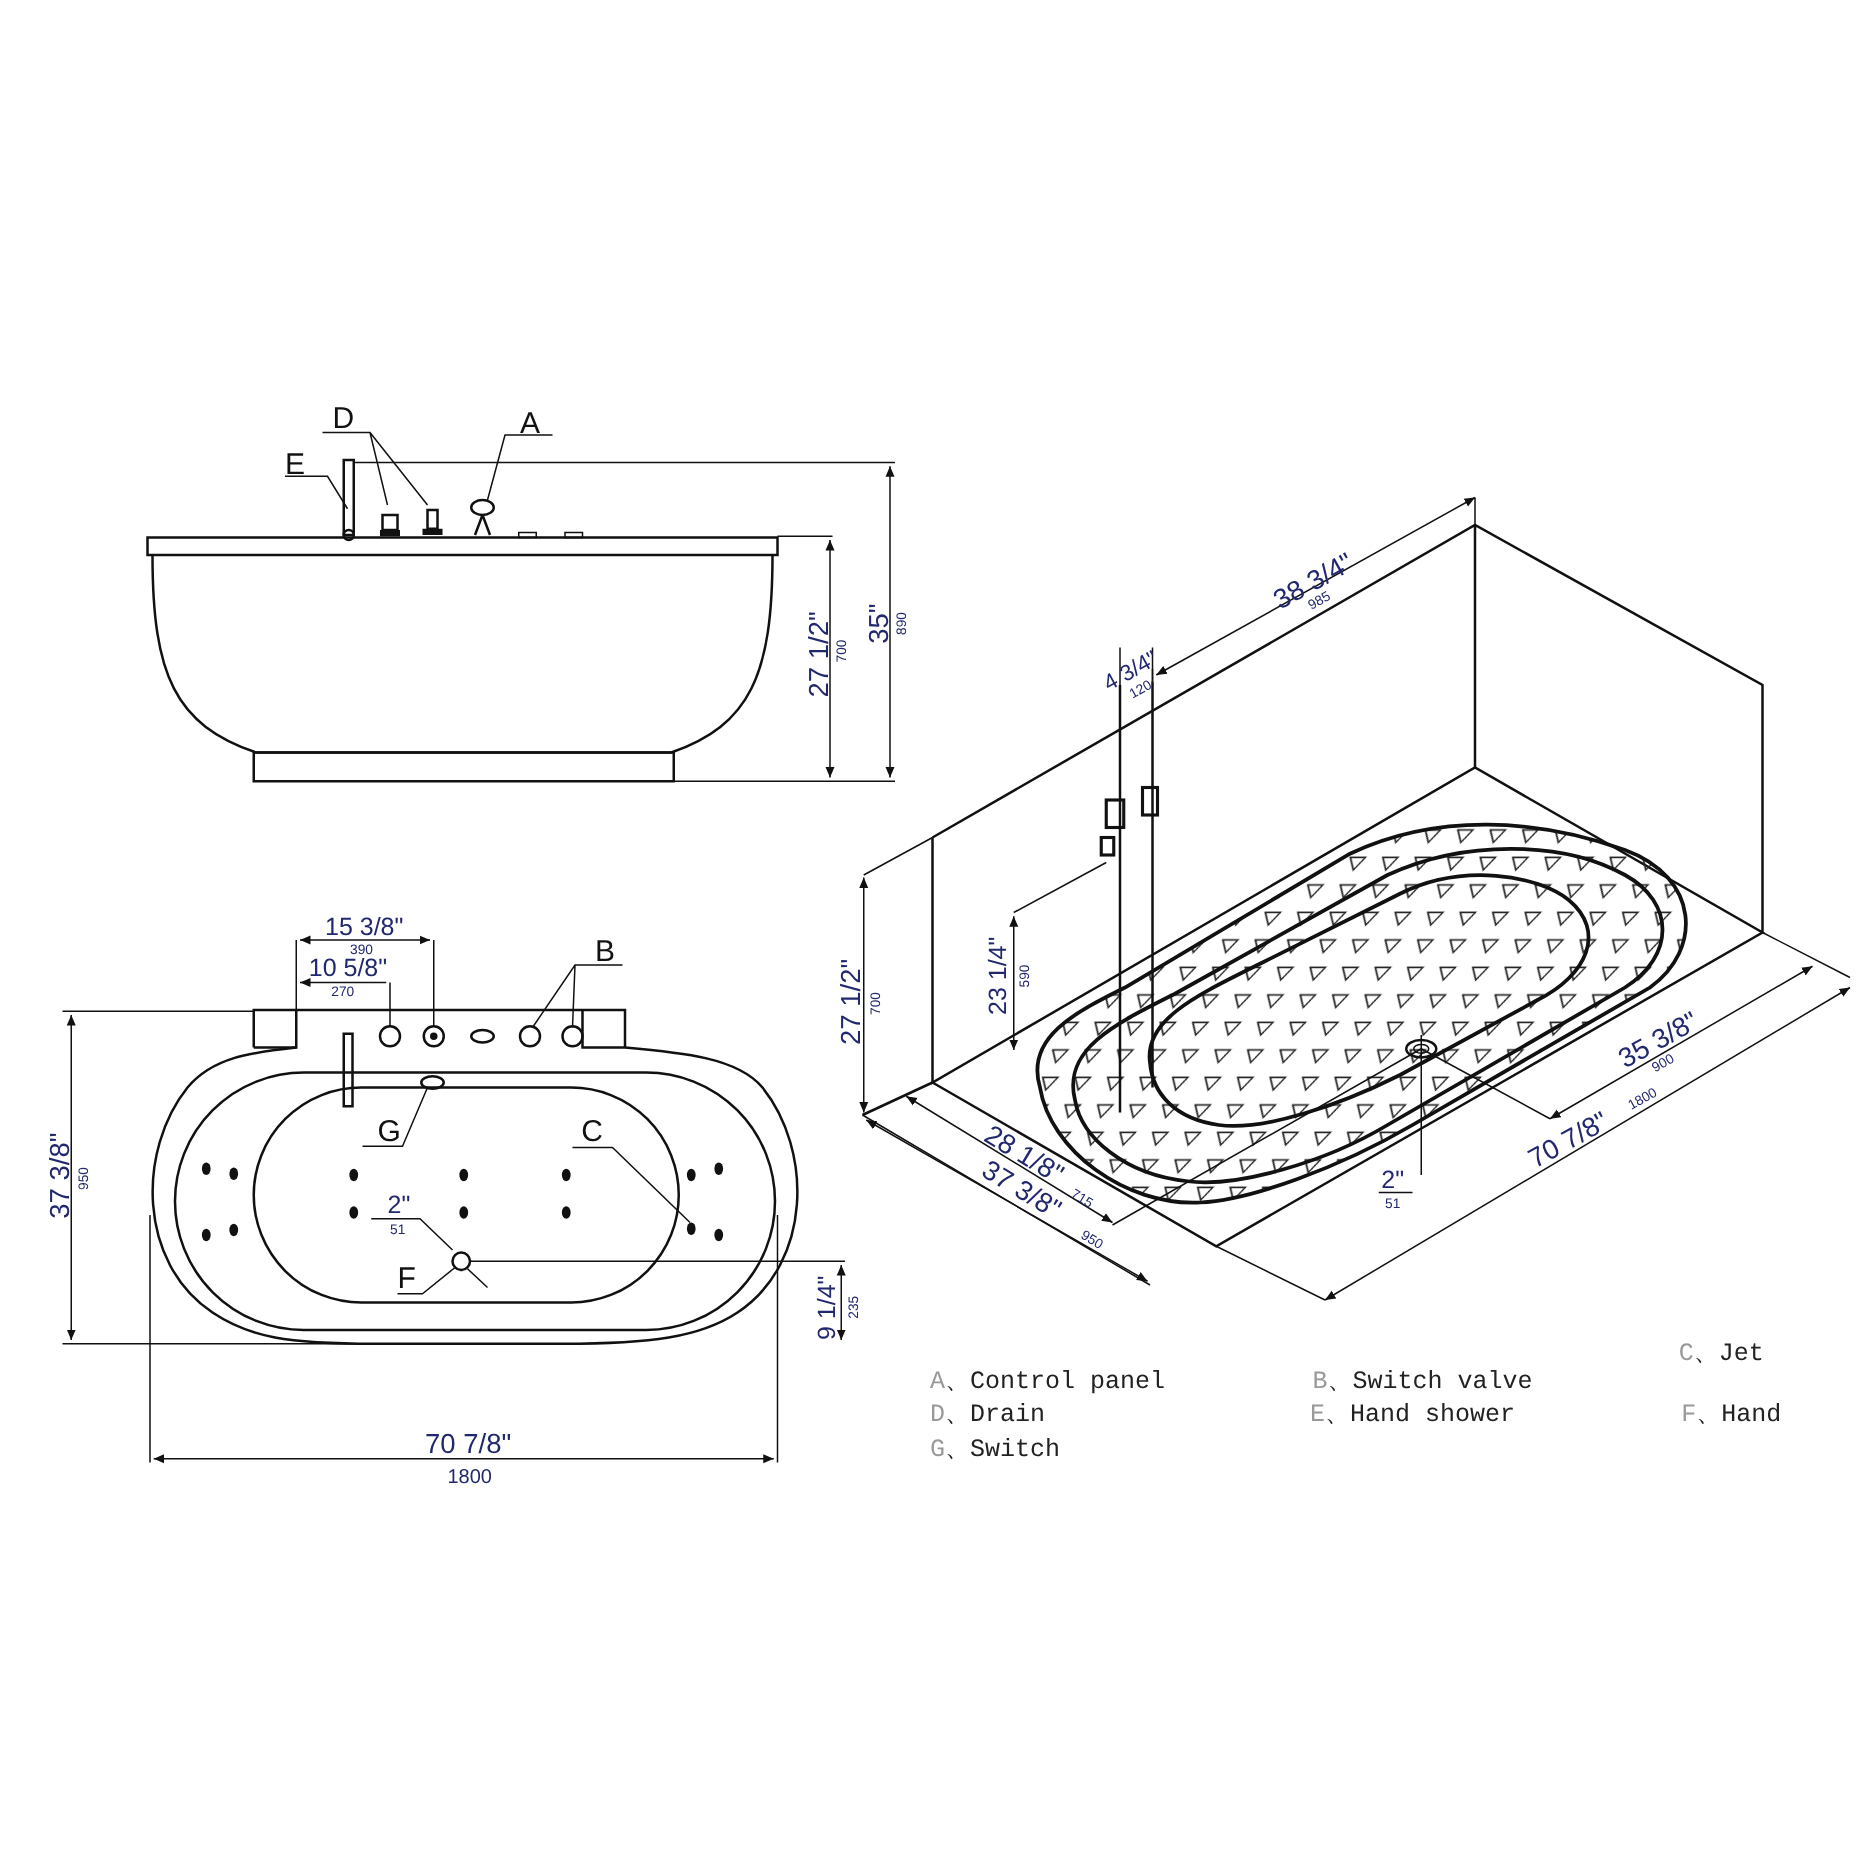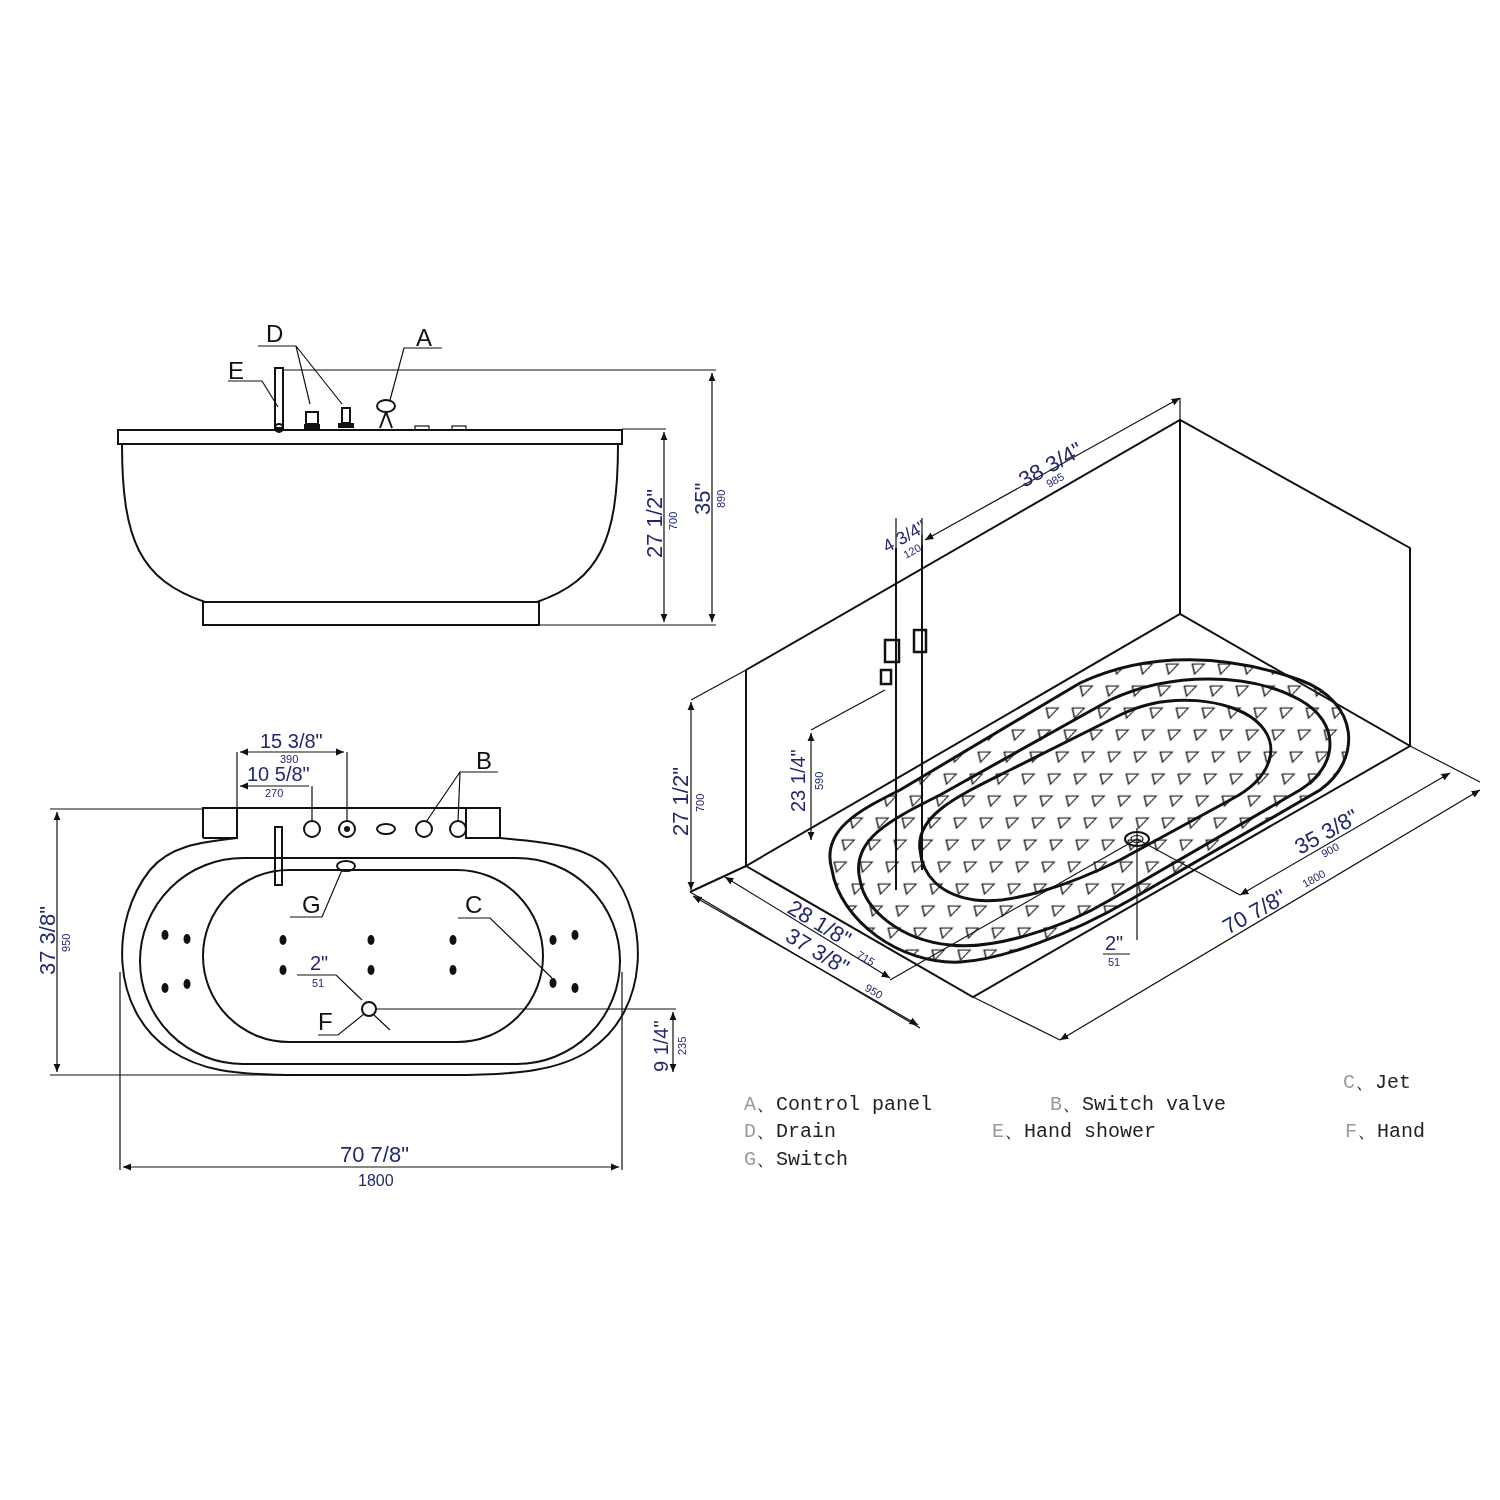--- a/index.html
+++ b/index.html
@@ -202,21 +202,21 @@
   </div>
   <div class="legend" style="left:1050px; top:1090px;">
     <span class="key">B</span><span>、</span><span>Switch valve</span>
   </div>
   <div class="legend" style="left:1343px; top:1068px;">
     <span class="key">C</span><span>、</span><span>Jet</span>
   </div>
   <div class="legend" style="left:744px; top:1117px;">
     <span class="key">D</span><span>、</span><span>Drain</span>
   </div>
-  <div class="legend" style="left:992px; top:1117px;">
+  <div class="legend" style="left:1048px; top:1117px;">
     <span class="key">E</span><span>、</span><span>Hand shower</span>
   </div>
   <div class="legend" style="left:1345px; top:1117px;">
     <span class="key">F</span><span>、</span><span>Hand</span>
   </div>
   <div class="legend" style="left:744px; top:1145px;">
     <span class="key">G</span><span>、</span><span>Switch</span>
   </div>
 </div>
 

